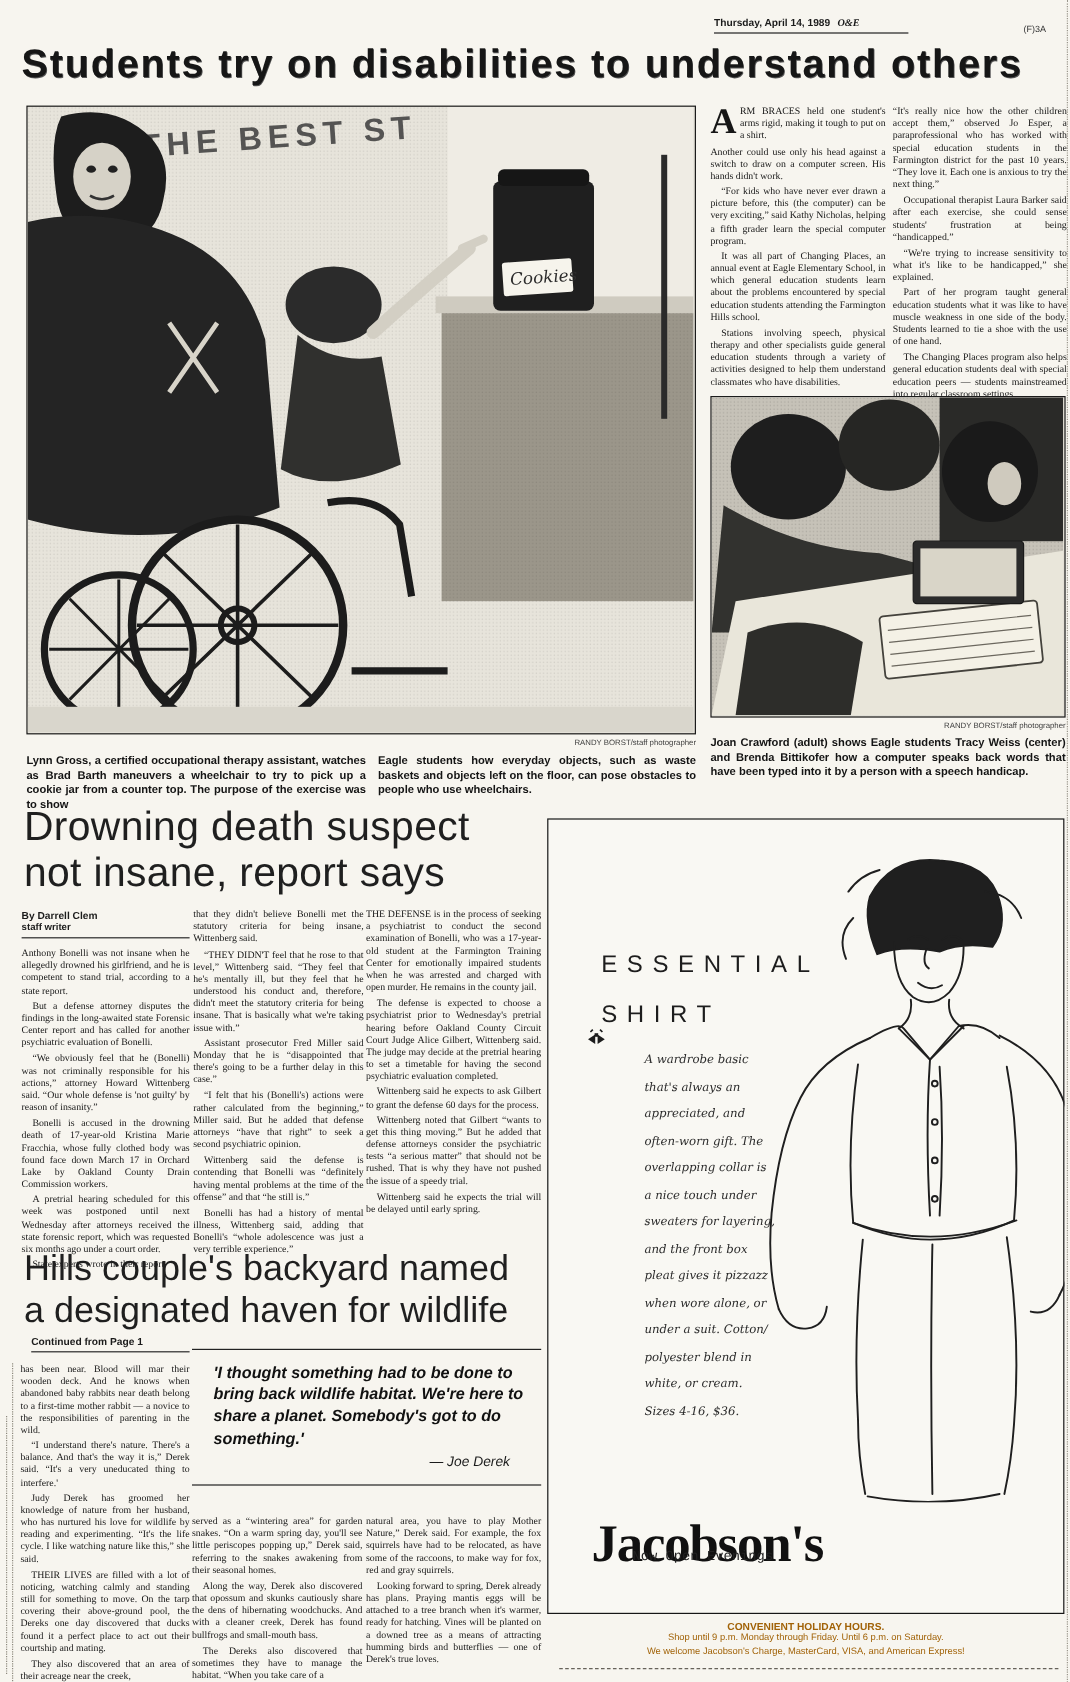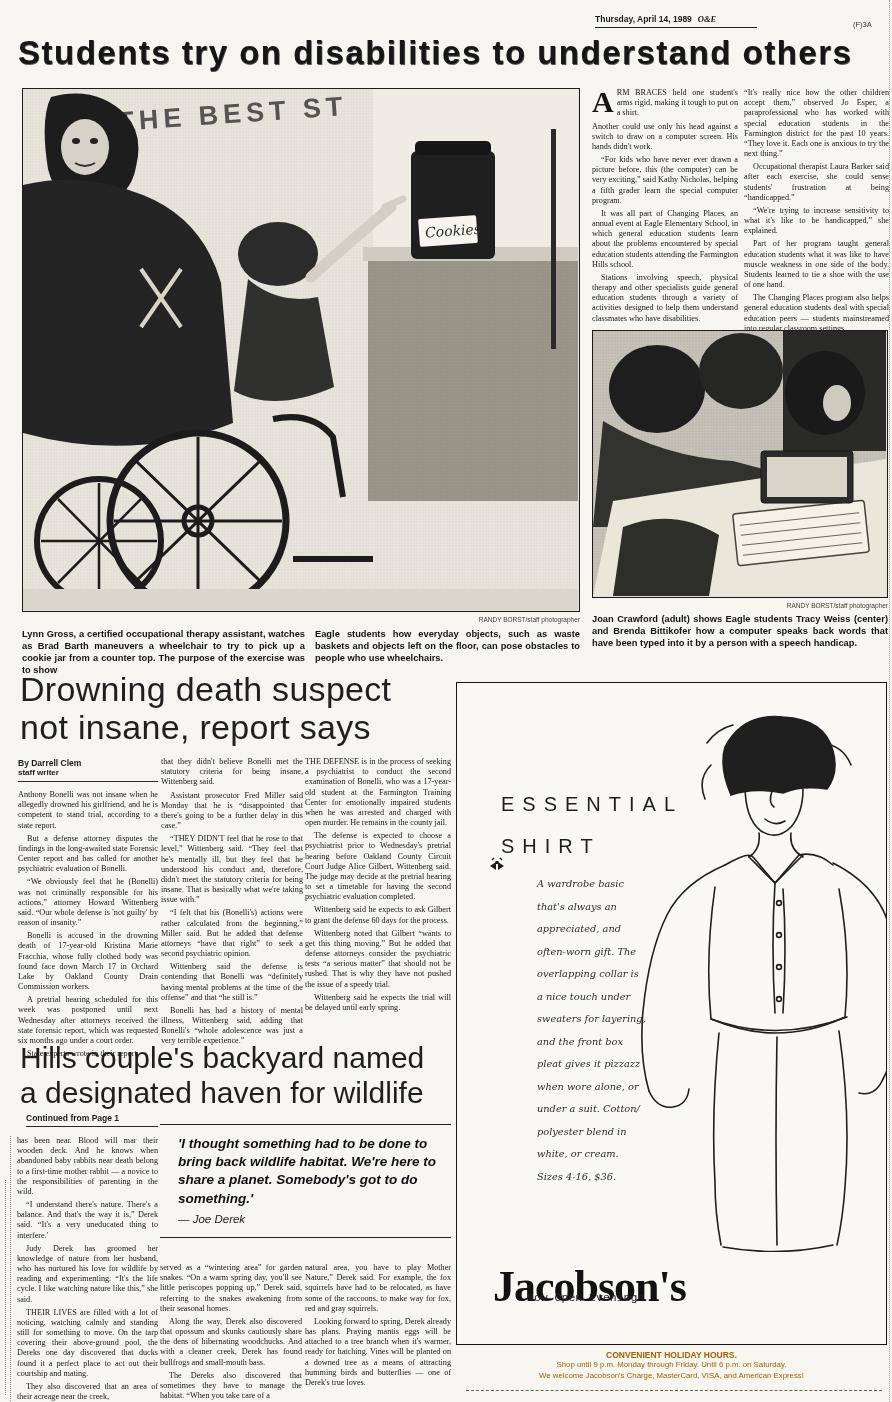--- a/index.html
+++ b/index.html
@@ -62,21 +62,21 @@
     font-family:"Liberation Sans", sans-serif; font-weight:400; font-size:30px; line-height:1.17; color:#1f1f1f; }
   .continued { position:absolute; left:26px; top:1113px; width:132px;
     font-family:"Liberation Sans", sans-serif; font-size:8.5px; font-weight:bold;
     border-bottom:1.5px solid #2a2a2a; padding-bottom:3px; }
   .wildcol1 { left:10px; top:1136px; width:148px; border-left:1px dotted #8d897e; padding-left:6px; }
   .pullquote { position:absolute; left:160px; top:1124px; width:291px;
     border-top:1.5px solid #222; border-bottom:1.5px solid #222; padding:10px 6px 6px 18px; height:114px; }
   .pq-text { font-family:"Liberation Sans", sans-serif; font-weight:bold; font-style:italic;
     font-size:13.5px; line-height:1.35; color:#111; }
   .pq-attr { font-family:"Liberation Sans", sans-serif; font-style:italic; font-size:11.5px;
-    text-align:left; margin-top:5px; padding-right:20px; }
+    text-align:right; margin-top:5px; padding-right:20px; }
   .wildcol2 { left:160px; top:1263px; width:142px; }
   .wildcol3 { left:305px; top:1263px; width:146px; }
 
   
   .adbox { position:absolute; left:456px; top:682px; width:431px; height:663px;
     border:1.5px solid #161616; background:#f9f8f3; }
   .ad-title { position:absolute; left:44px; top:100px; font-family:"Liberation Sans", sans-serif;
     font-size:20px; letter-spacing:8px; color:#1d1d1d; line-height:2.1; }
   .gift-icon { position:absolute; left:32px; top:174px; }
   .ad-copy { position:absolute; left:44px; top:195px; width:130px;margin-left:36px; }
@@ -226,22 +226,22 @@
   <div class="col drowncol1">
       <p>Anthony Bonelli was not insane when he allegedly drowned his girlfriend, and he is competent to stand trial, according to a state report.</p>
       <p>But a defense attorney disputes the findings in the long-awaited state Forensic Center report and has called for another psychiatric evaluation of Bonelli.</p>
       <p>“We obviously feel that he (Bonelli) was not criminally responsible for his actions,” attorney Howard Wittenberg said. “Our whole defense is 'not guilty' by reason of insanity.”</p>
       <p>Bonelli is accused in the drowning death of 17-year-old Kristina Marie Fracchia, whose fully clothed body was found face down March 17 in Orchard Lake by Oakland County Drain Commission workers.</p>
       <p>A pretrial hearing scheduled for this week was postponed until next Wednesday after attorneys received the state forensic report, which was requested six months ago under a court order.</p>
       <p>State experts wrote in their report</p>
     </div>
   <div class="col drowncol2">
       <p>that they didn't believe Bonelli met the statutory criteria for being insane, Wittenberg said.</p>
+      <p>“THEY DIDN'T feel that he rose to that level,” Wittenberg said. “They feel that he's mentally ill, but they feel that he understood his conduct and, therefore, didn't meet the statutory criteria for being insane. That is basically what we're taking issue with.”</p>
       <p>Assistant prosecutor Fred Miller said Monday that he is “disappointed that there's going to be a further delay in this case.”</p>
-      <p>“THEY DIDN'T feel that he rose to that level,” Wittenberg said. “They feel that he's mentally ill, but they feel that he understood his conduct and, therefore, didn't meet the statutory criteria for being insane. That is basically what we're taking issue with.”</p>
       <p>“I felt that his (Bonelli's) actions were rather calculated from the beginning,” Miller said. But he added that defense attorneys “have that right” to seek a second psychiatric opinion.</p>
       <p>Wittenberg said the defense is contending that Bonelli was “definitely having mental problems at the time of the offense” and that “he still is.”</p>
       <p>Bonelli has had a history of mental illness, Wittenberg said, adding that Bonelli's “whole adolescence was just a very terrible experience.”</p>
     </div>
   <div class="col drowncol3">
       <p>THE DEFENSE is in the process of seeking a psychiatrist to conduct the second examination of Bonelli, who was a 17-year-old student at the Farmington Training Center for emotionally impaired students when he was arrested and charged with open murder. He remains in the county jail.</p>
       <p>The defense is expected to choose a psychiatrist prior to Wednesday's pretrial hearing before Oakland County Circuit Court Judge Alice Gilbert, Wittenberg said. The judge may decide at the pretrial hearing to set a timetable for having the second psychiatric evaluation completed.</p>
       <p>Wittenberg said he expects to ask Gilbert to grant the defense 60 days for the process.</p>
       <p>Wittenberg noted that Gilbert “wants to get this thing moving.” But he added that defense attorneys consider the psychiatric tests “a serious matter” that should not be rushed. That is why they have not pushed the issue of a speedy trial.</p>
       <p>Wittenberg said he expects the trial will be delayed until early spring.</p>

